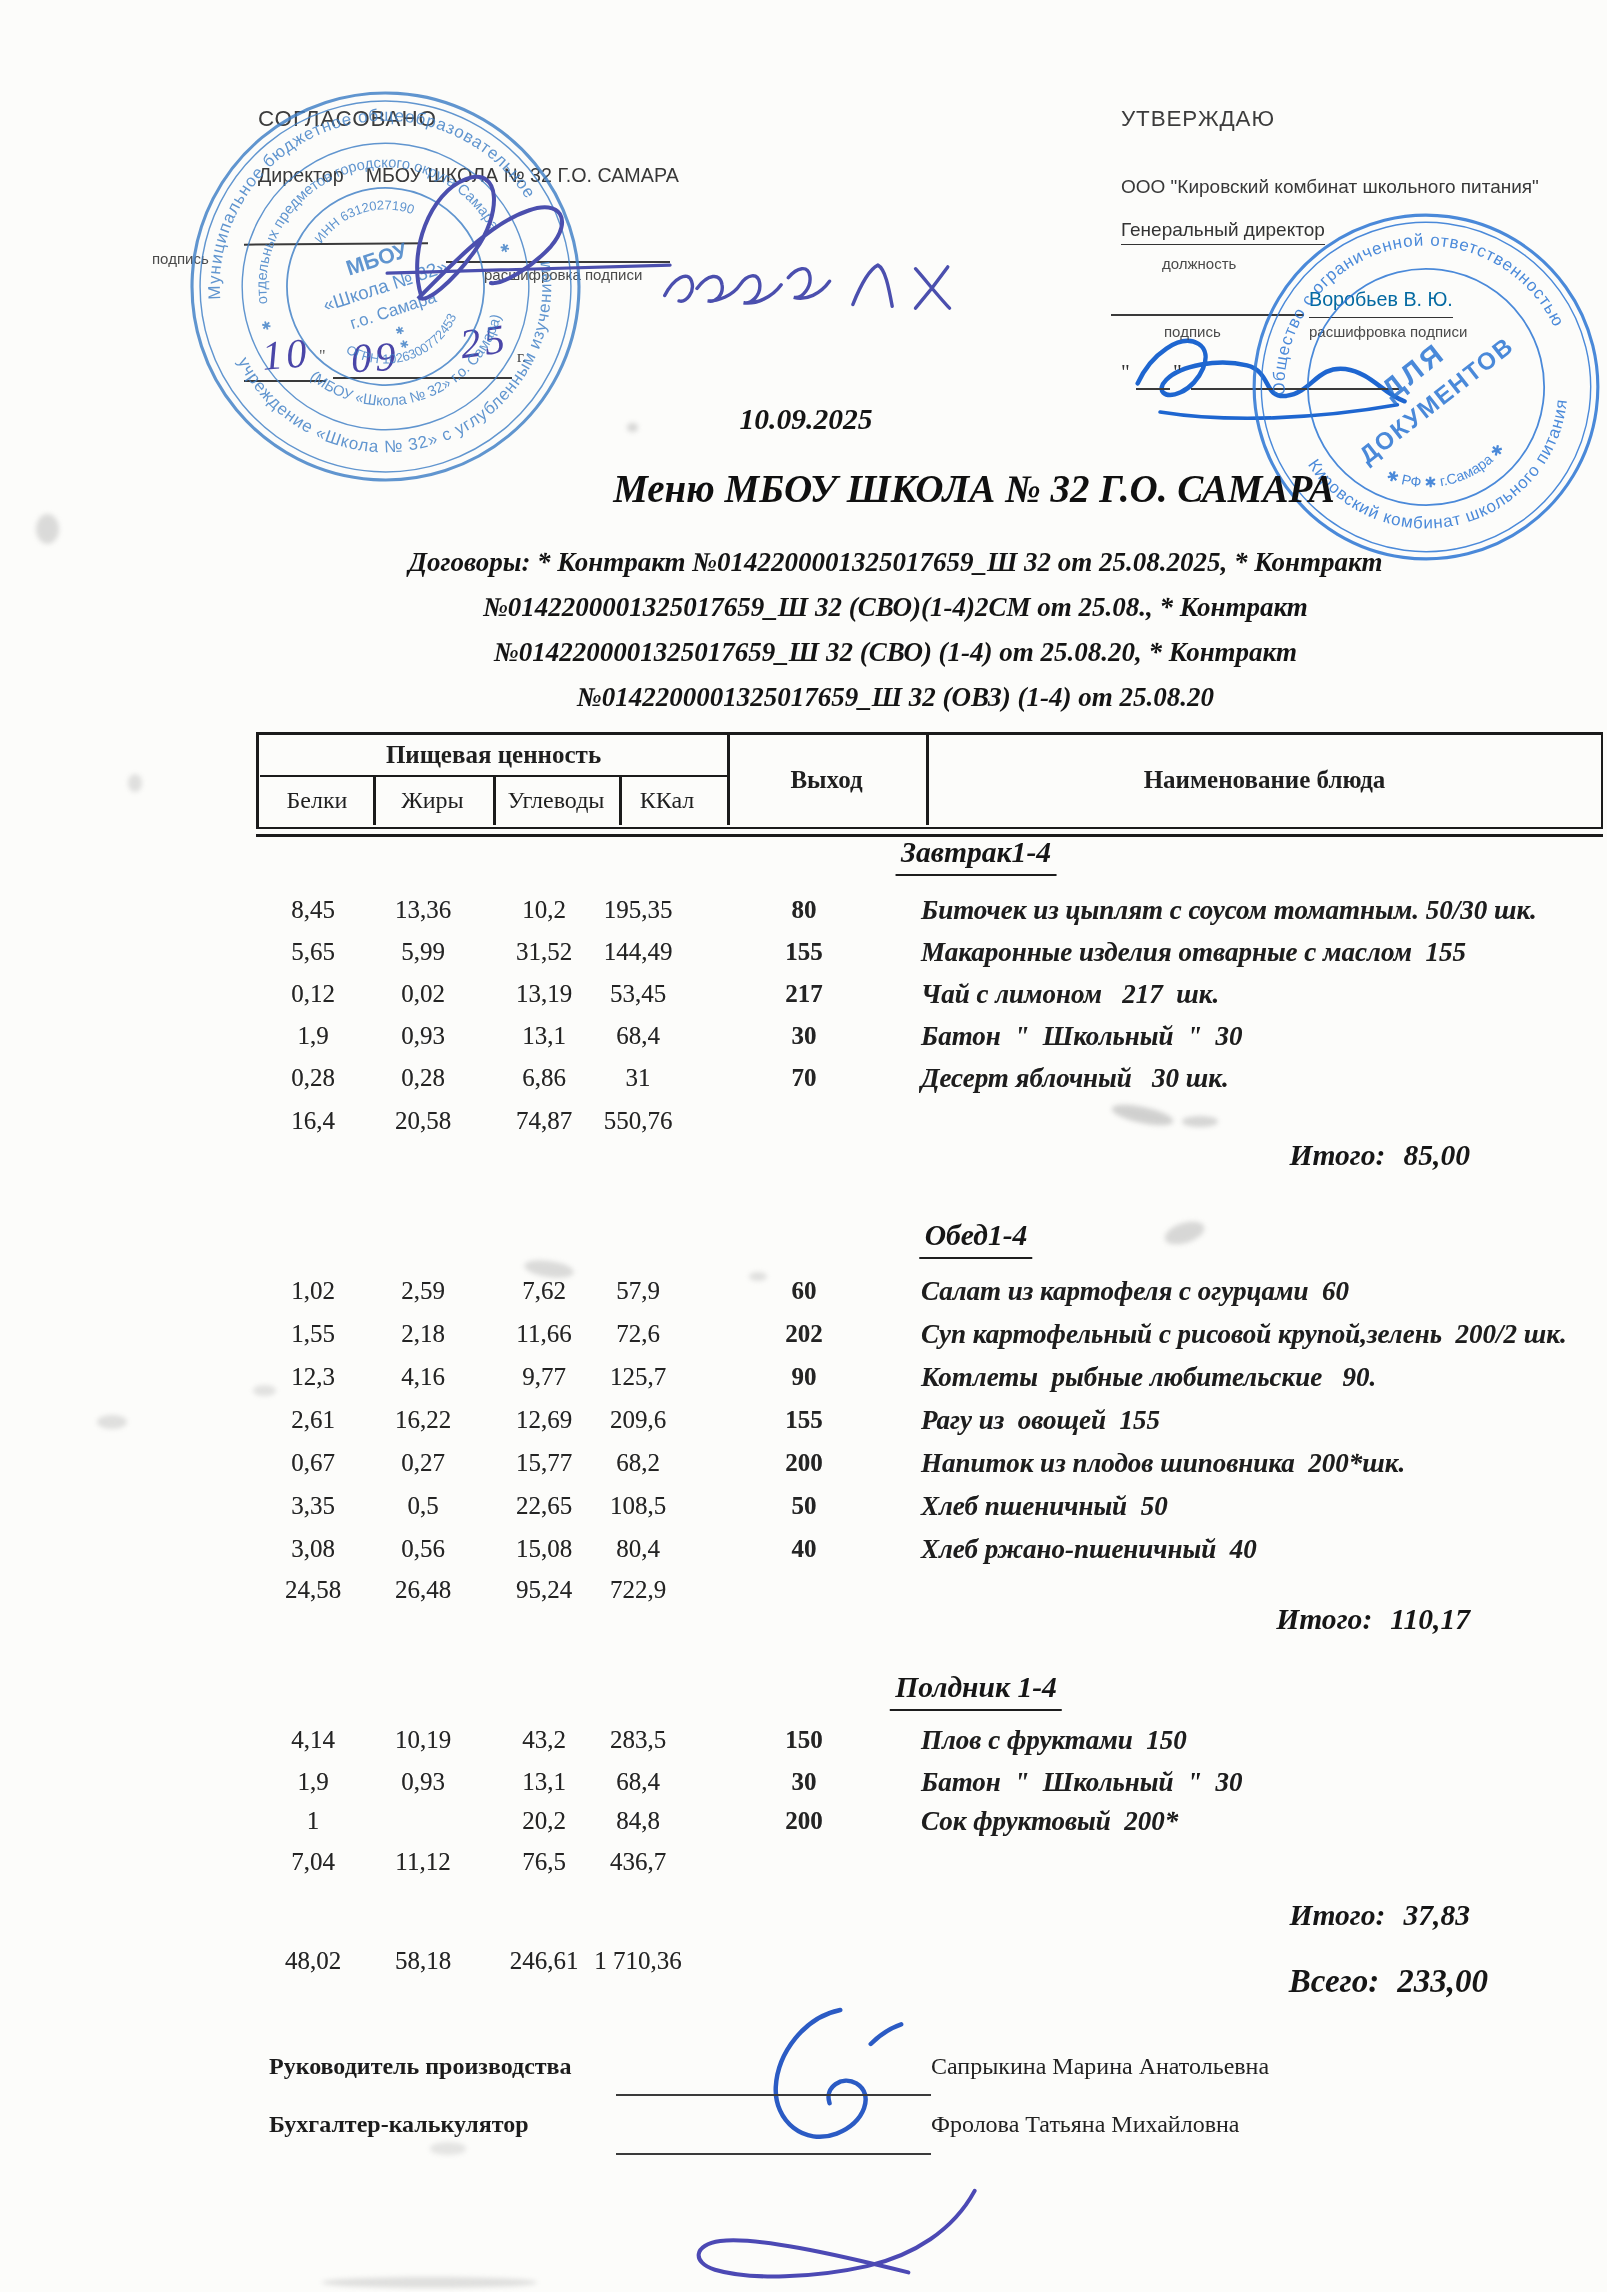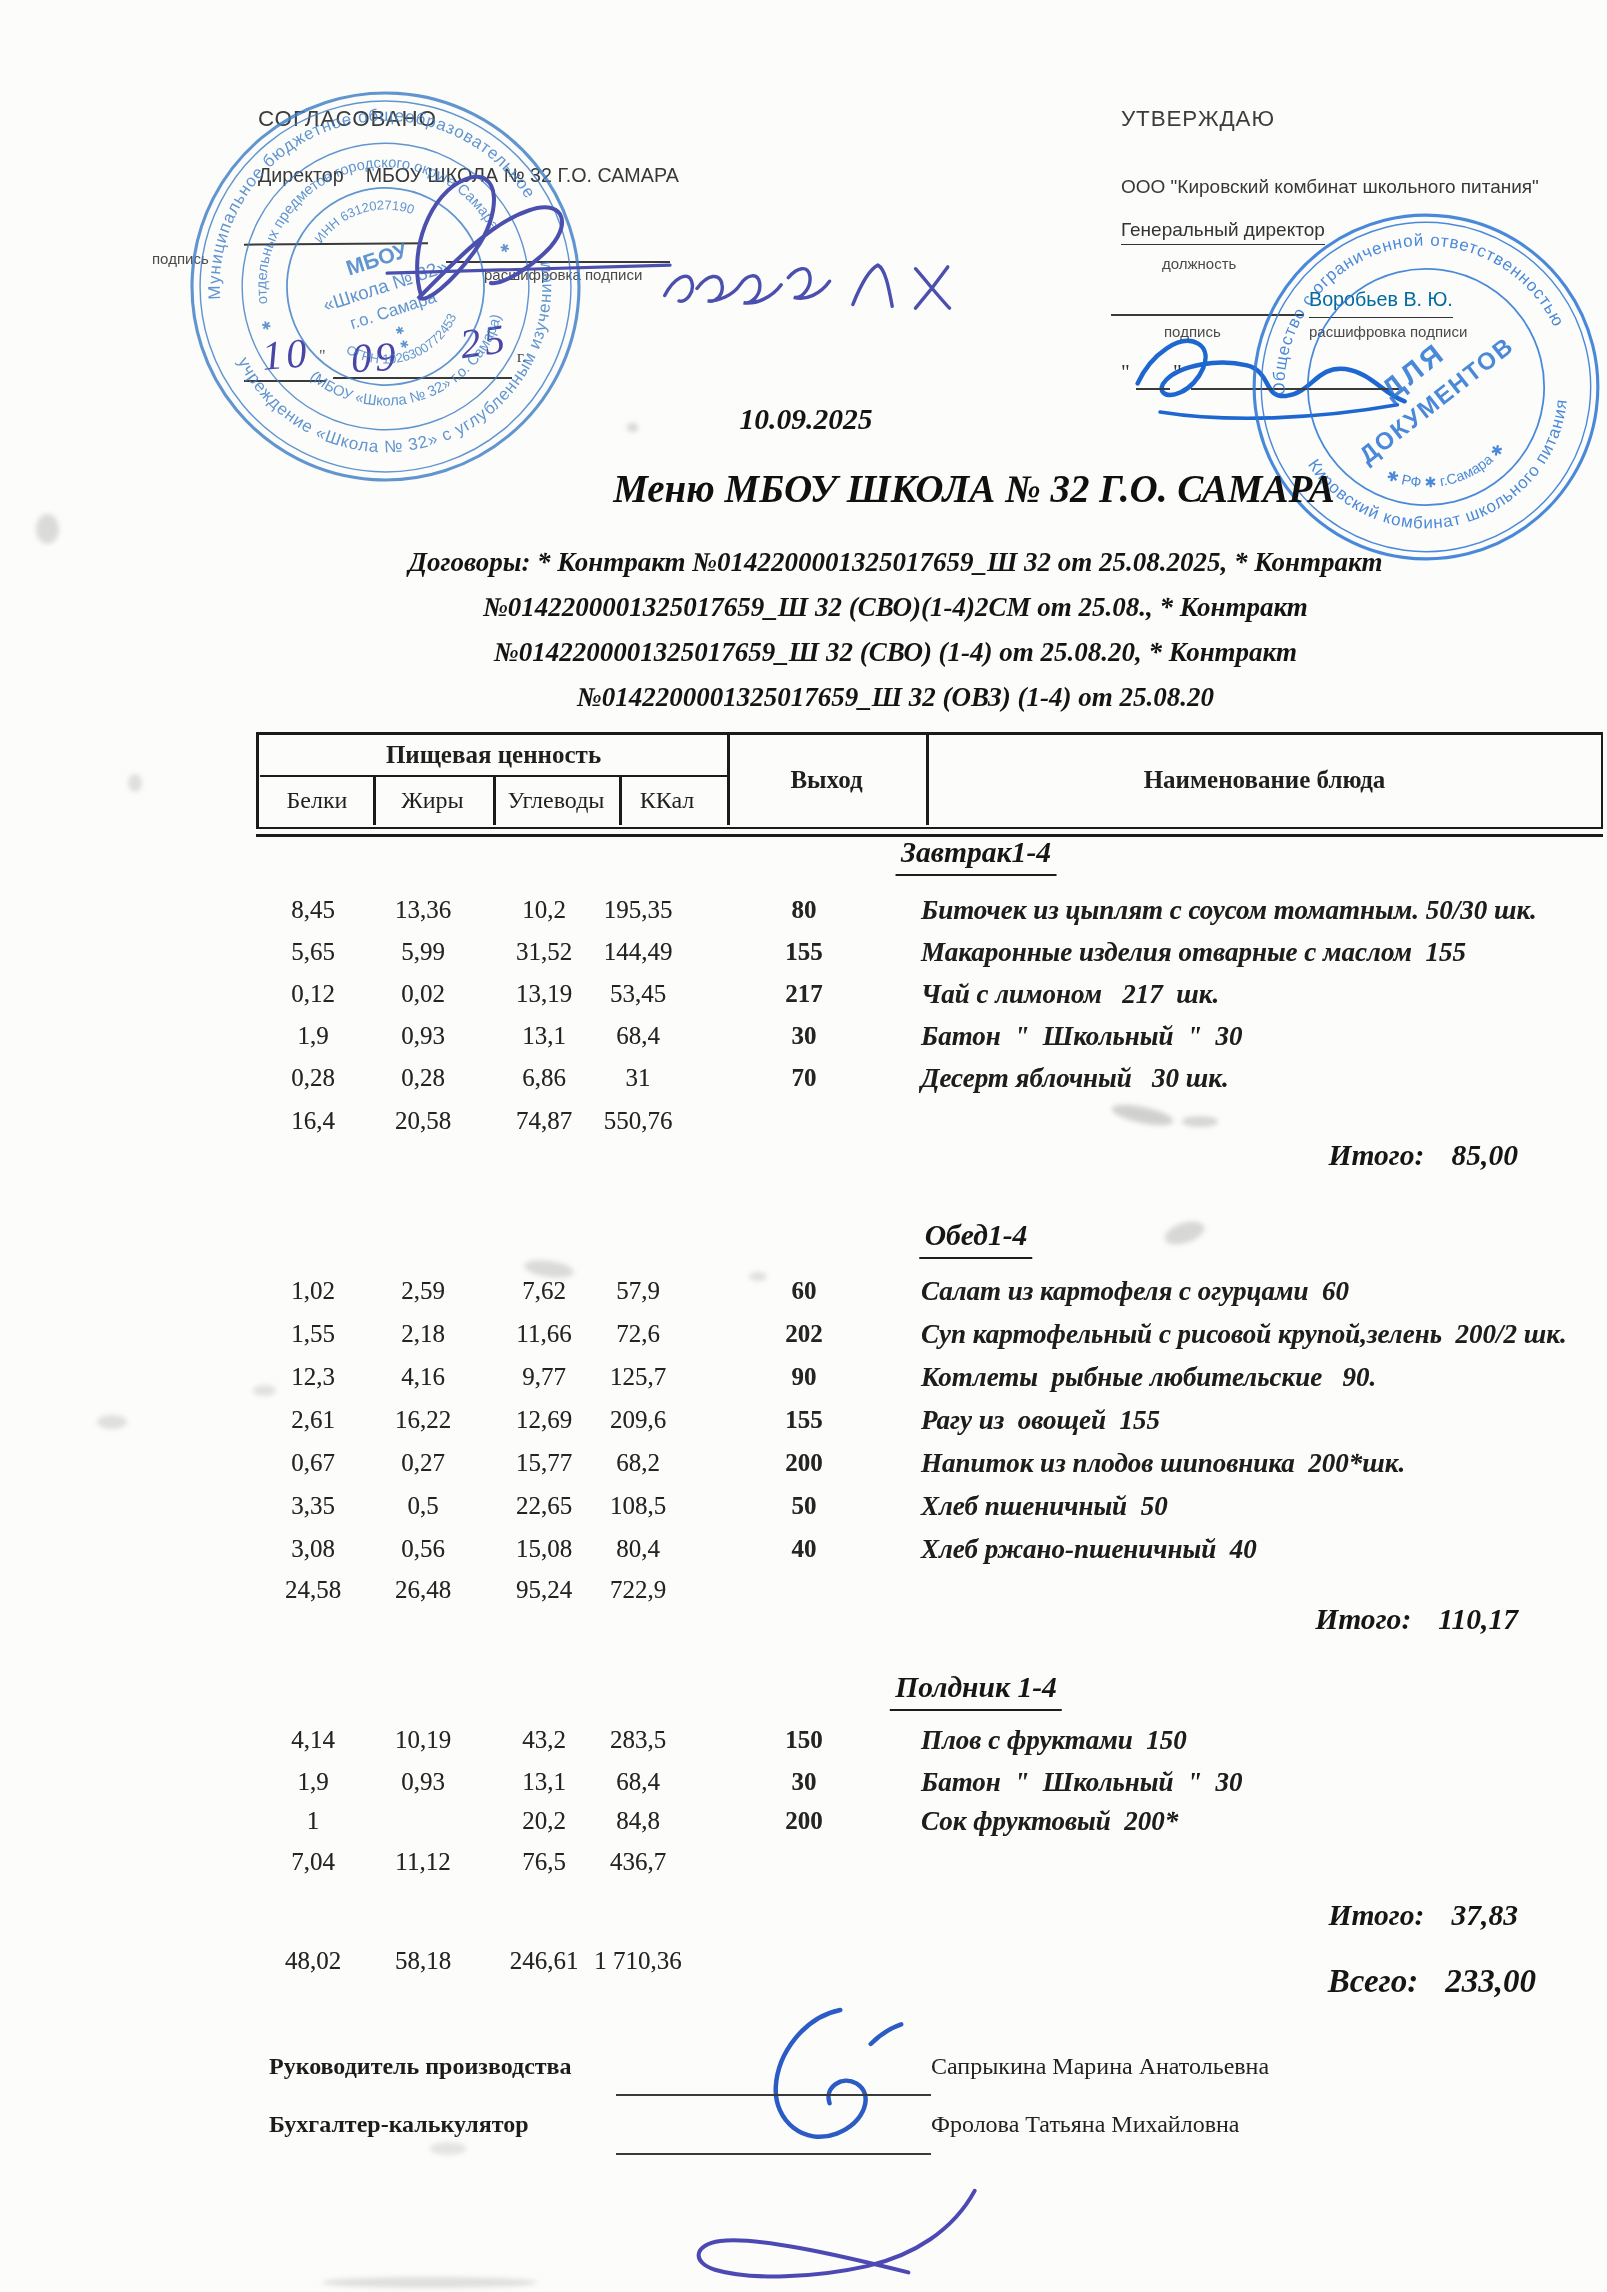--- a/index.html
+++ b/index.html
@@ -18,21 +18,21 @@
   .thcell{position:absolute;display:flex;align-items:center;justify-content:center;font-weight:bold;font-size:25px;color:#1f1f1f;}
   .thsub{position:absolute;display:flex;align-items:center;justify-content:center;font-size:24px;color:#1f1f1f;}
   
   .mrow{position:absolute;left:0;width:1608px;height:38px;}
   .mrow span{position:absolute;top:0;line-height:38px;white-space:pre;}
   .num{font-size:25px;color:#242424;transform:translateX(-50%);text-shadow:0 0 0.4px rgba(0,0,0,.3);}
   .c0{left:313px;} .c1{left:423px;} .c2{left:544px;} .c3{left:638px;} .c4{left:804px;font-weight:bold;text-align:right;}
   .dish{left:921px;font-weight:bold;font-style:italic;font-size:27px;color:#1d1d1d;text-shadow:0 0 0.4px rgba(0,0,0,.3);}
   .sechead{position:absolute;transform:translateX(-50%);font-weight:bold;font-style:italic;font-size:29.6px;color:#161616;
            border-bottom:2.7px solid #1d1d1d;padding:0 5.4px 4.5px 5.4px;white-space:pre;}
-  .itogo{position:absolute;left:1160px;width:358px;display:flex;justify-content:flex-end;gap:27px;
+  .itogo{position:absolute;left:1112px;width:358px;display:flex;justify-content:flex-end;gap:18px;
          font-weight:bold;font-style:italic;font-size:29.6px;color:#161616;white-space:pre;}
   .smudge{position:absolute;background:#9d9d9d;border-radius:50%;filter:blur(2.7px);}
   .sig{position:absolute;pointer-events:none;}
   .hand{position:absolute;font-style:italic;color:#4a46a8;font-size:41px;letter-spacing:3.6px;white-space:pre;}
 </style>
 </head>
 <body>
 
 <div id="page">
 

